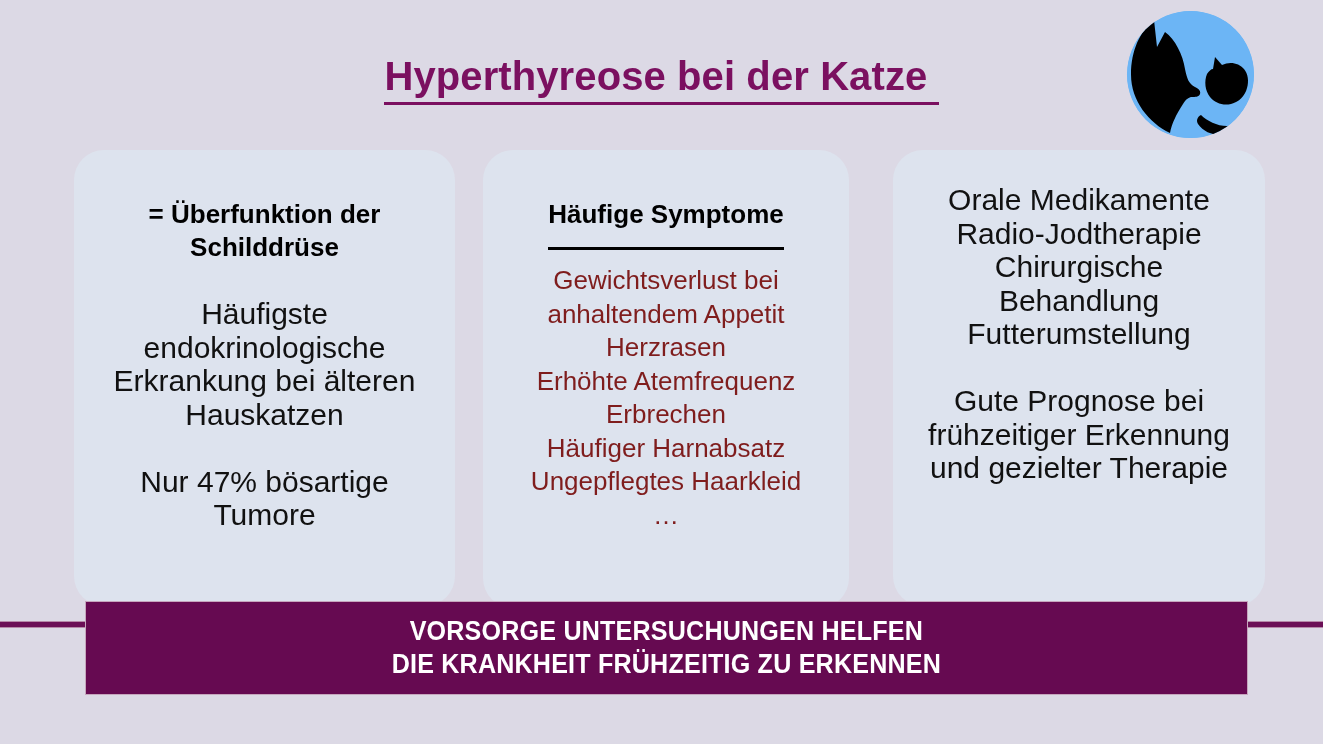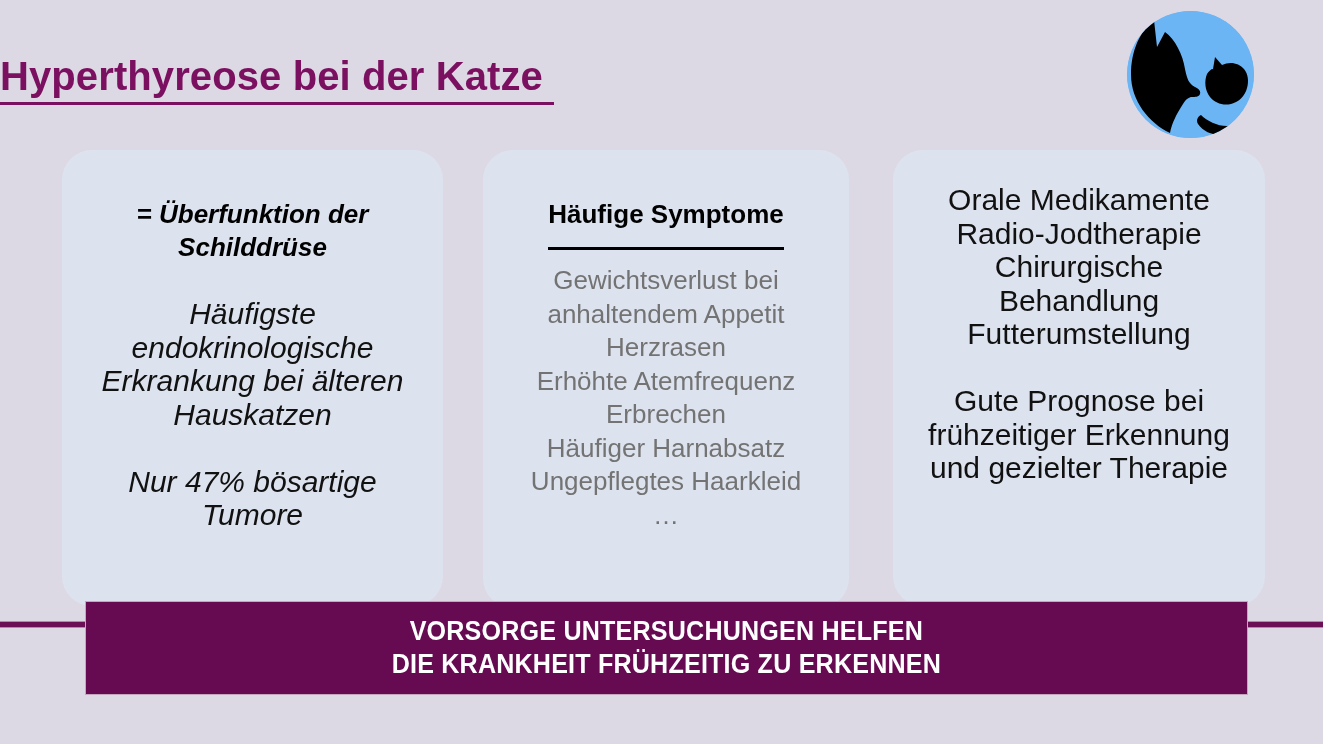--- a/index.html
+++ b/index.html
@@ -21,20 +21,21 @@
     width: 1323px;
     height: 744px;
   }
 
   
   .slide-title {
     position: absolute;
     left: 0;
     top: 54px;
     width: 1323px;
+    text-align: center;
     color: #7b1060;
     font-size: 40px;
     font-weight: bold;
     letter-spacing: 0.1px;
     white-space: pre;
   }
   .slide-title .underline-span {
     border-bottom: 3px solid #7b1060;
     padding-bottom: 4px;
   }
@@ -61,21 +62,21 @@
     height: 458px;
   }
   .card {
     position: absolute;
     top: 0;
     background: #dde3ee;
     border-radius: 30px;
     box-sizing: border-box;
     padding: 0 10px;
   }
-  .card-1 { left: 0px;   width: 381px; height: 456px; font-style: italic; }
+  .card-1 { left: 12px;   width: 381px; height: 456px; }
   .card-2 { left: 421px; width: 366px; height: 458px; }
   .card-3 { left: 831px; width: 372px; height: 456px; }
 
   .card-heading {
     text-align: center;
     color: #000000;
     font-size: 26px;
     font-weight: bold;
     line-height: 33px;
     margin: 0;
@@ -94,21 +95,21 @@
     font-size: 30px;
     line-height: 33.5px;
     margin: 0;
     white-space: pre-line;
   }
   .card-1 .card-body { padding-top: 33px; }
   .card-3 .card-body { padding-top: 33px; }
 
   .card-body-2 {
     text-align: center;
-    color: #737373;
+    color: #7f1d1d;
     font-size: 26px;
     line-height: 33.5px;
     margin: 0;
     padding-top: 33px;
     white-space: pre-line;
   }
 
   
   .divider {
     position: absolute;

